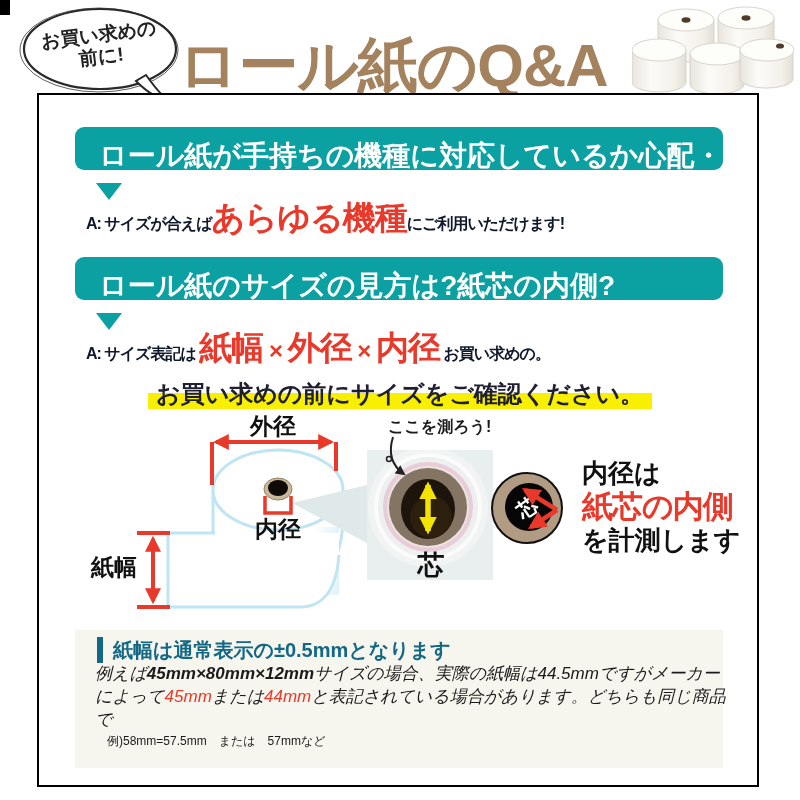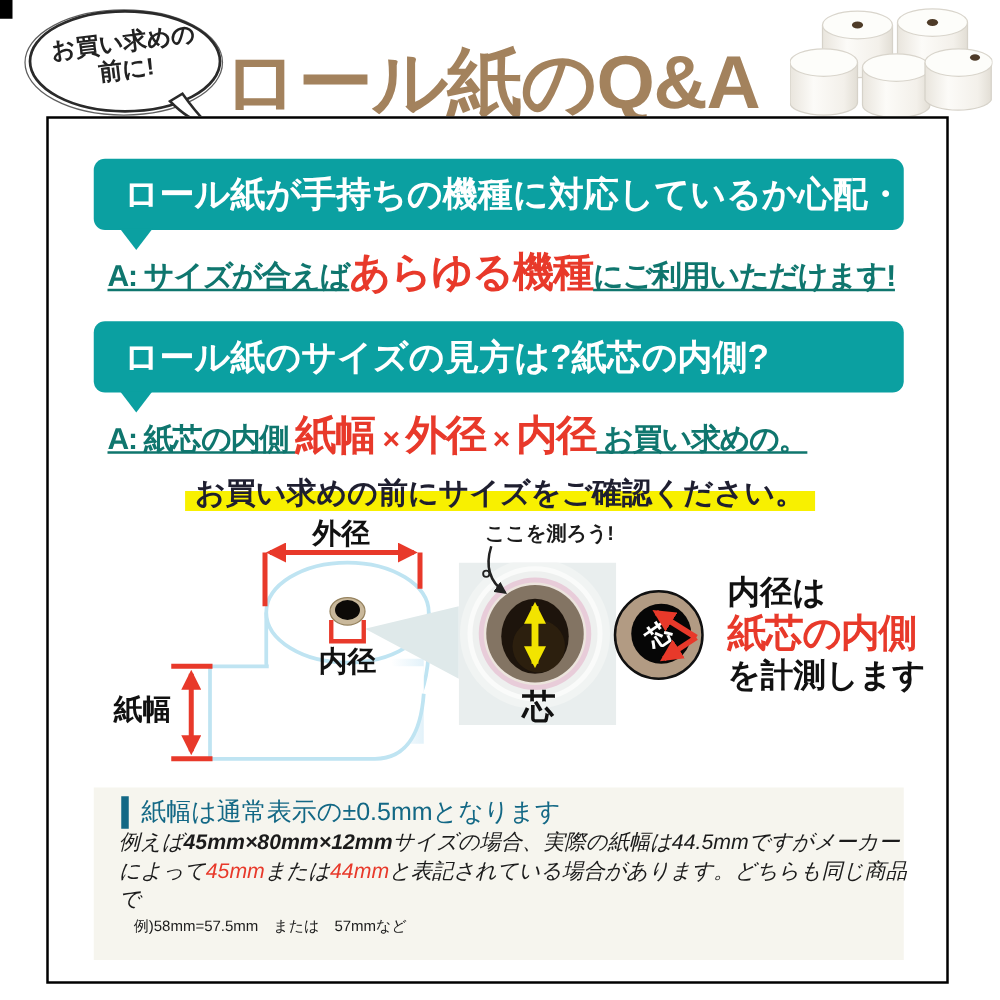--- a/index.html
+++ b/index.html
@@ -18,50 +18,50 @@
     transform:rotate(-7deg);color:#222;font-weight:600;line-height:22px;font-size:19px;}
 
   .title{position:absolute;left:162px;top:10px;margin:16px;font-size:60px;font-weight:900;
     color:var(--brown-title);letter-spacing:-1px;white-space:nowrap;}
 
   .rolls-svg{position:absolute;left:632px;top:2px;}
 
   .main-box{position:absolute;left:37px;top:93px;width:718px;height:690px;
     border:2px solid #000;background:#fff;}
 
-  .q-bar{position:absolute;left:75px;width:648px;height:57px;background:var(--teal);
+  .q-bar{position:absolute;left:75px;width:648px;height:43px;background:var(--teal);
     border-radius:9px;color:#fff;font-weight:900;font-size:28px;line-height:57px;
     padding-left:24px;box-sizing:border-box;white-space:nowrap;}
   .q1{top:127px;} .q2{top:257px;}
   .bar-tail{position:absolute;width:0;height:0;border-left:13px solid transparent;
     border-right:13px solid transparent;border-top:17px solid var(--teal);}
   .tail1{left:96px;top:183px;} .tail2{left:96px;top:313px;}
 
   .answer-line{position:absolute;left:86px;white-space:nowrap;letter-spacing:-1px;}
   .a1{top:196px;} .a2{top:326px;}
-  .seg-qa-black{color:#0f766e;font-weight:900;font-size:24px;text-decoration:underline;}
+  .seg-qa-black{color:#0f172a;font-weight:900;font-size:16px;}
   .seg-qa-red-big{color:var(--red);font-weight:900;font-size:33px;}
   .seg-qa-red-mid{color:var(--red);font-weight:900;font-size:24px;}
 
   .notice{position:absolute;left:50%;top:378px;transform:translateX(-50%);
     font-size:24px;font-weight:900;color:var(--notice-text);white-space:nowrap;
     background:linear-gradient(to bottom,transparent 46%,var(--yellow-highlight) 46%,var(--yellow-highlight) 96%,transparent 96%);
     padding:0 8px;}
 
   .diagram-svg{position:absolute;left:75px;top:415px;}
   .svg-label{font-family:"Liberation Sans","DejaVu Sans",sans-serif;font-weight:900;fill:#111;}
   .hand-label{font-family:"Liberation Sans","DejaVu Sans",sans-serif;font-weight:600;fill:#1a1a1a;}
 
   .measure-note{position:absolute;left:582px;white-space:nowrap;font-weight:900;}
   .mn1{top:456px;font-size:26px;color:#111;}
   .mn2{top:486px;font-size:31px;color:var(--red);letter-spacing:-1px;}
   .mn3{top:523px;font-size:26px;color:#111;}
 
   .note-box{position:absolute;left:75px;top:630px;width:648px;height:138px;background:var(--note-bg);}
-  .note-heading{position:absolute;left:97px;top:637px;font-size:20px;font-weight:400;
+  .note-heading{position:absolute;left:97px;top:637px;font-size:20px;font-weight:700;
     color:var(--note-heading-blue);border-left:6px solid var(--note-heading-blue);
     padding-left:10px;line-height:26px;white-space:nowrap;}
   .note-body{position:absolute;left:95px;top:662px;width:632px;font-size:17px;line-height:23px;
     color:#1b1b1b;white-space:pre-wrap;font-style:italic;}
   .seg-normal{} .seg-bold{font-weight:700;} .seg-red{color:var(--red);}
   .note-example{position:absolute;left:107px;top:733px;font-size:12px;color:#1b1b1b;white-space:pre;}
 </style>
 </head>
 <body>
 
@@ -118,21 +118,21 @@
   </svg>
 
   <div class="main-box"></div>
 
   <div class="q-bar q1">ロール紙が手持ちの機種に対応しているか心配・・</div>
   <div class="bar-tail tail1"></div>
   <div class="answer-line a1"><span class="seg-qa-black">A: サイズが合えば</span><span class="seg-qa-red-big">あらゆる機種</span><span class="seg-qa-black">にご利用いただけます!</span></div>
 
   <div class="q-bar q2">ロール紙のサイズの見方は?紙芯の内側?</div>
   <div class="bar-tail tail2"></div>
-  <div class="answer-line a2"><span class="seg-qa-black">A: 紙芯の内側 </span><span class="seg-qa-red-big">紙幅</span><span class="seg-qa-red-mid"> × </span><span class="seg-qa-red-big">外径</span><span class="seg-qa-red-mid"> × </span><span class="seg-qa-red-big">内径</span><span class="seg-qa-black"> お買い求めの。</span></div>
+  <div class="answer-line a2"><span class="seg-qa-black">A: サイズ表記は </span><span class="seg-qa-red-big">紙幅</span><span class="seg-qa-red-mid"> × </span><span class="seg-qa-red-big">外径</span><span class="seg-qa-red-mid"> × </span><span class="seg-qa-red-big">内径</span><span class="seg-qa-black"> お買い求めの。</span></div>
 
   <div class="notice">お買い求めの前にサイズをご確認ください。</div>
 
   <svg class="diagram-svg" width="648" height="215" viewBox="0 0 648 215">
     <defs>
       <marker id="arR" viewBox="0 0 10 10" refX="8" refY="5" markerWidth="4" markerHeight="4" orient="auto-start-reverse">
         <path d="M0,0 L10,5 L0,10 Z" fill="#e8392a"></path>
       </marker>
       <marker id="arY" viewBox="0 0 10 10" refX="8" refY="5" markerWidth="3.2" markerHeight="3.2" orient="auto-start-reverse">
         <path d="M0,0 L10,5 L0,10 Z" fill="#f2e400"></path>

